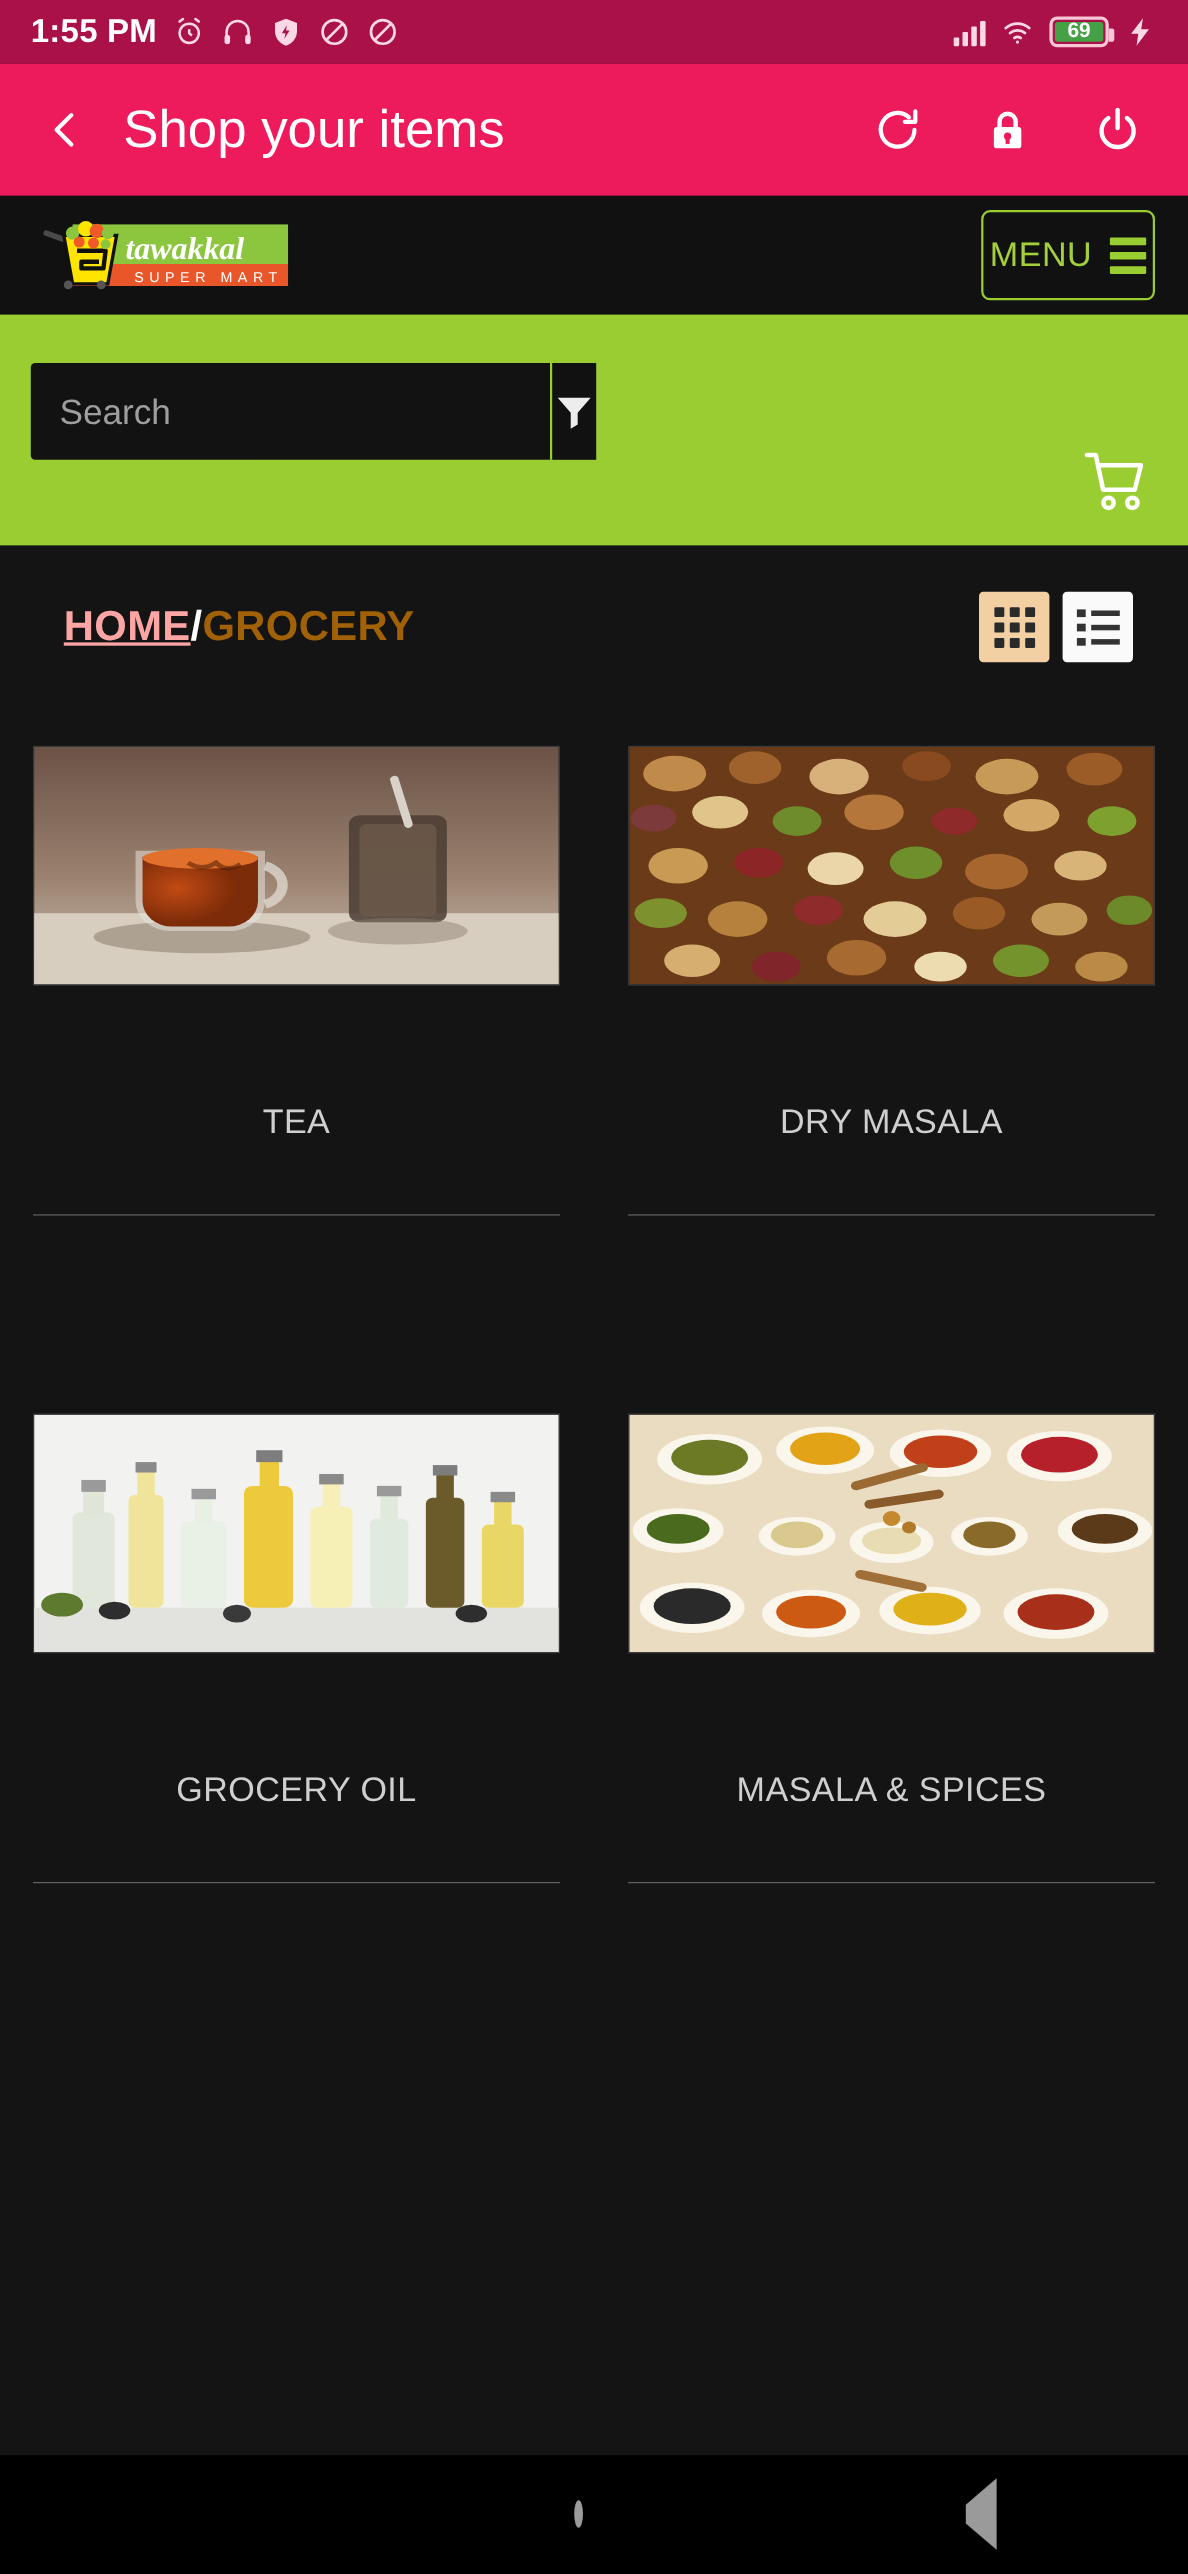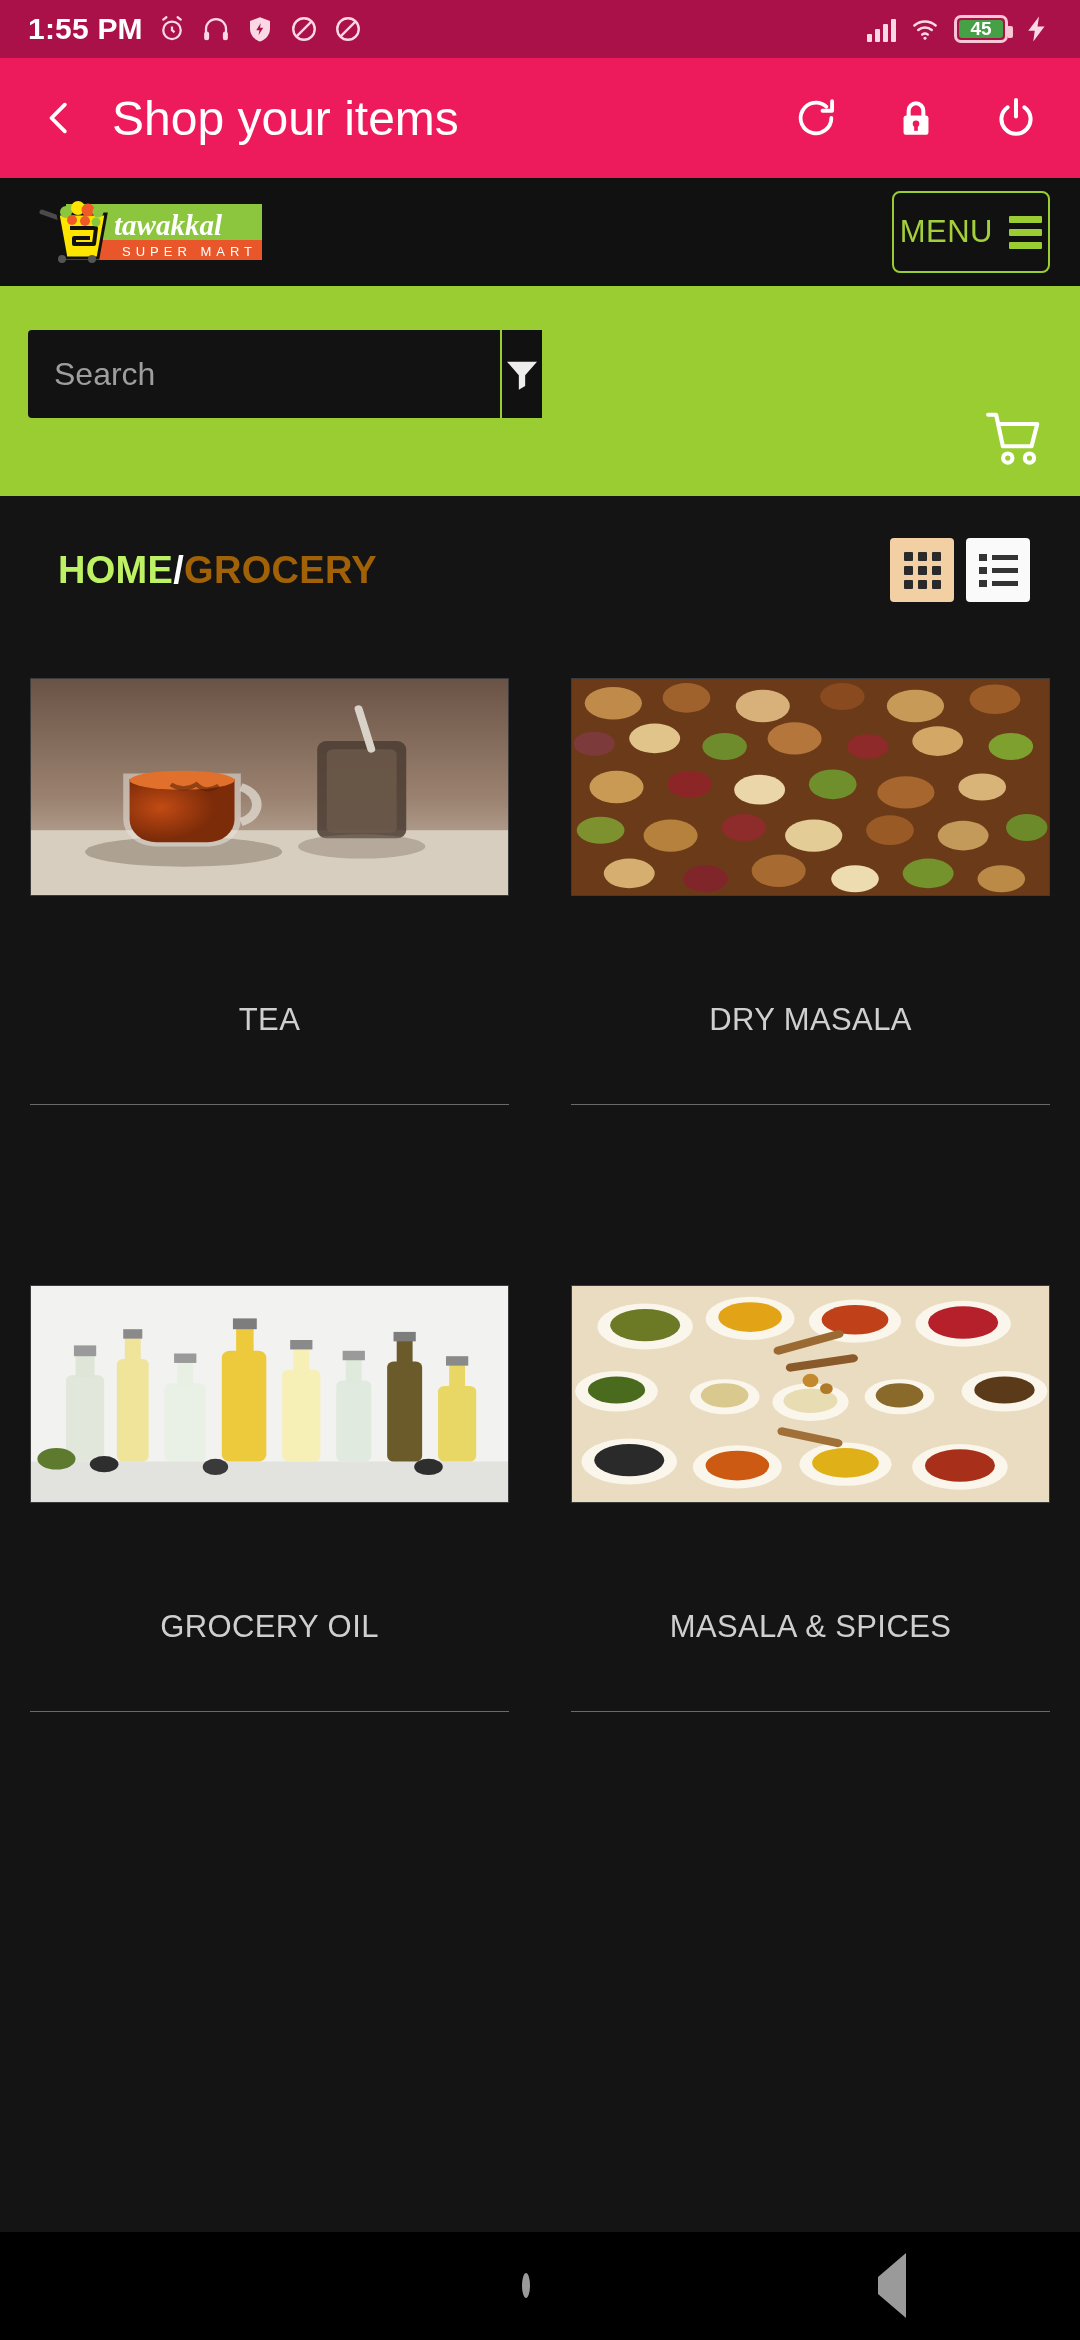--- a/index.html
+++ b/index.html
@@ -77,21 +77,21 @@
   .filter-btn {
     width:72px; background:#111111; display:flex; align-items:center; justify-content:center;
     border-left:2px solid #9ACD32;
   }
   .cart-wrap { position:absolute; right:30px; bottom:22px; }
 
   
   .content { flex:1; background:#141414; padding:0 30px; overflow:hidden; position:relative; }
   .crumbrow { display:flex; align-items:center; padding:42px 0 24px 28px; }
   .crumb { font-size:38px; font-weight:700; letter-spacing:.3px; }
-  .crumb .home { color:#bef264; }
+  .crumb .home { color:#fca5a5;text-decoration:underline; }
   .crumb .sep { color:#ffffff; }
   .crumb .cur { color:#a16207; }
   .viewtoggle { margin-left:auto; display:flex; gap:12px; padding-right:20px; }
   .vt {
     width:64px; height:64px; border-radius:4px; display:flex;
     align-items:center; justify-content:center;
   }
   .vt.grid { background:#F3CFA4; }
   .vt.list { background:#FAFAFA; }
   .dots { display:grid; grid-template-columns:repeat(3,1fr); gap:5px; }
@@ -173,21 +173,21 @@
 
       <svg class="sb-ico" viewBox="0 0 24 24" fill="none" stroke="#FBD9E4" stroke-width="2" stroke-linecap="round">
         <path d="M3.5 9.2a13 13 0 0 1 17 0"></path>
         <path d="M6.6 12.8a8.4 8.4 0 0 1 10.8 0"></path>
         <path d="M9.8 16.4a4 4 0 0 1 4.4 0"></path>
         <circle cx="12" cy="19.4" r="1.2" fill="#FBD9E4" stroke="none"></circle>
       </svg>
 
       <span class="batt">
         <span class="fill"></span>
-        <span>45</span>
+        <span>69</span>
       </span>
 
       <svg class="sb-ico" viewBox="0 0 24 24">
         <path d="M13.6 2 5 13.4h5.2L9 22l9-12h-5.6z" fill="#FBD9E4"></path>
       </svg>
     </div>
   </div>
 
   <div class="appbar">
     <div class="appbar-back">

